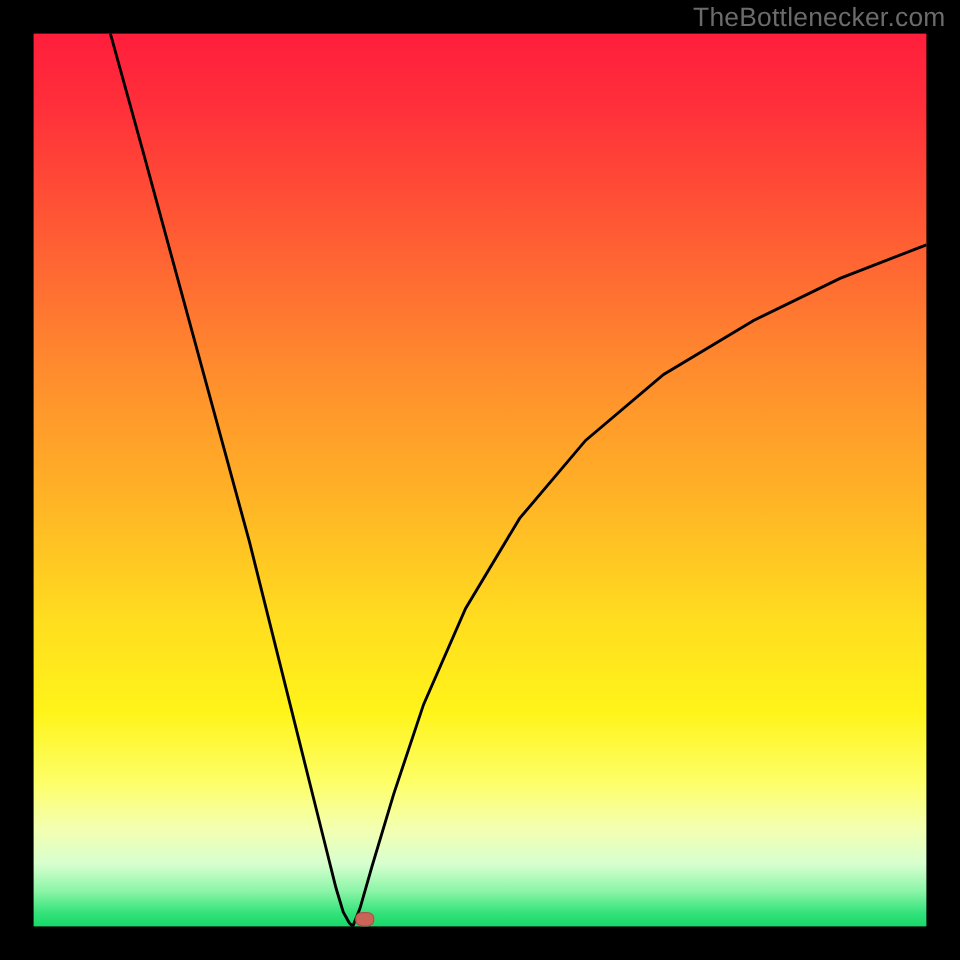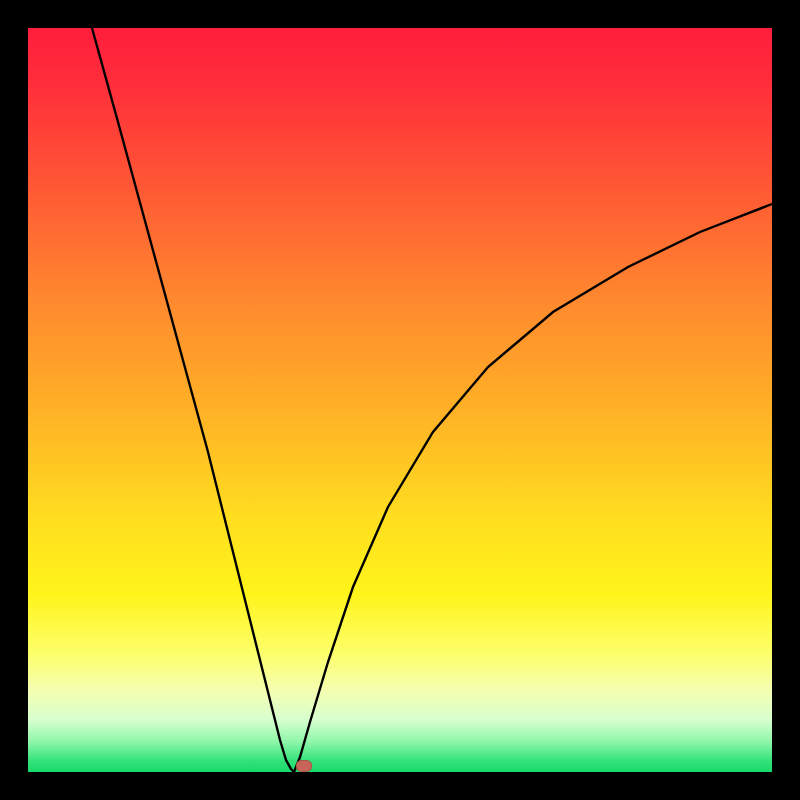--- a/index.html
+++ b/index.html
@@ -72,20 +72,21 @@
     border-radius: 6px / 5px;
     background: #c86458;
     box-shadow: 0 0 0 1px rgba(0,0,0,0.15) inset;
   }
 </style>
 </head>
 <body>
 
 <div class="outer">
 
+  <div class="attribution">TheBottlenecker.com</div>
 
   <div class="plot-frame">
     <div class="plot-inner"></div>
 
     <svg class="curve" viewBox="0 0 744 744" preserveAspectRatio="none">
       <path id="curve-left" d="M64.0 0.0 L90.0 94.0 L120.0 204.0 L150.0 314.0 L180.0 424.0 L205.0 524.0 L225.0 604.0 L242.0 672.0 L252.0 712.0 L258.0 732.0 L263.0 741.0 L266.0 744.0" fill="none" stroke="#000" stroke-width="2.4"></path>
       <path id="curve-right" d="M266.0 744.0 L272.0 729.0 L282.0 694.0 L300.0 634.0 L325.0 559.0 L360.0 479.0 L405.0 404.0 L460.0 339.0 L525.0 284.0 L600.0 239.0 L672.0 204.0 L744.0 176.0" fill="none" stroke="#000" stroke-width="2.4"></path>
     </svg>
 
     <div id="valley-marker" class="marker" style="left: 268px; top: 732px;"></div>

